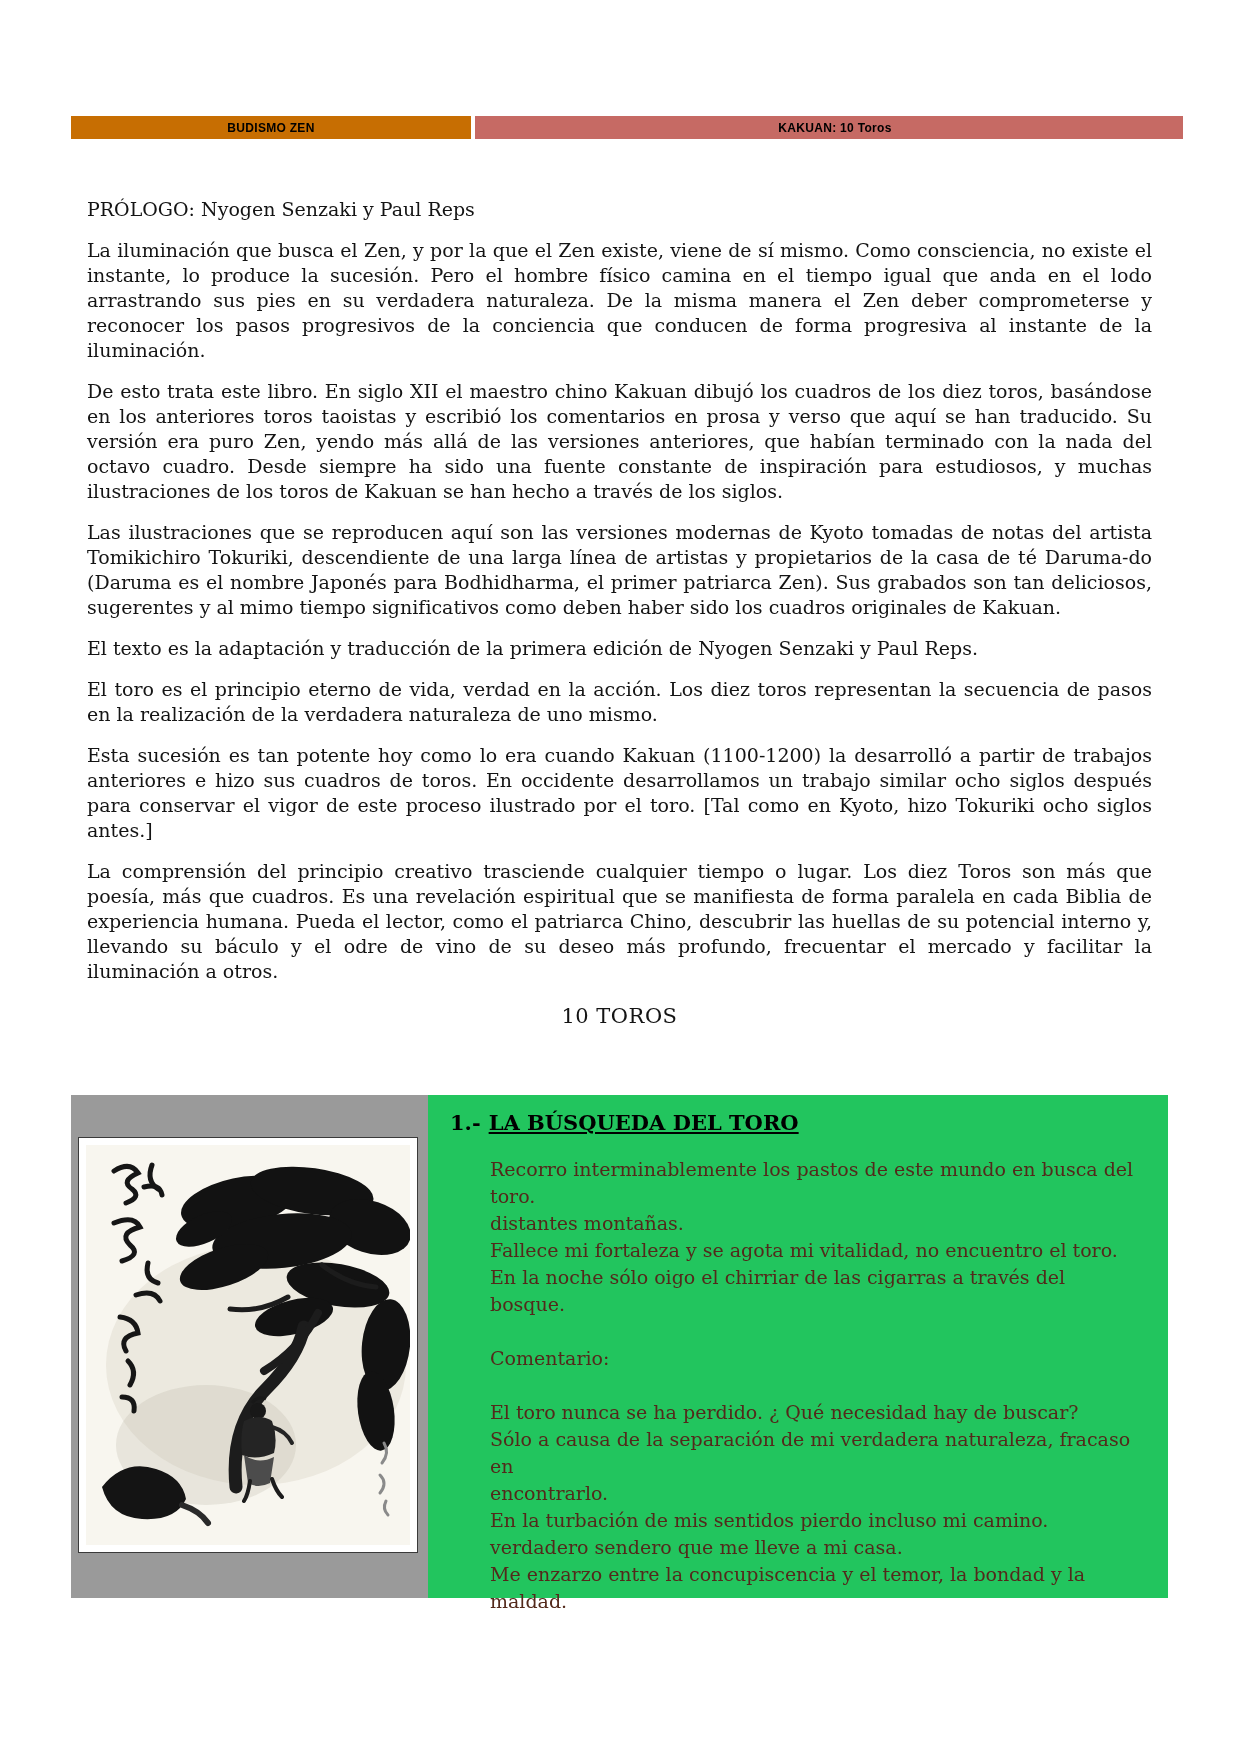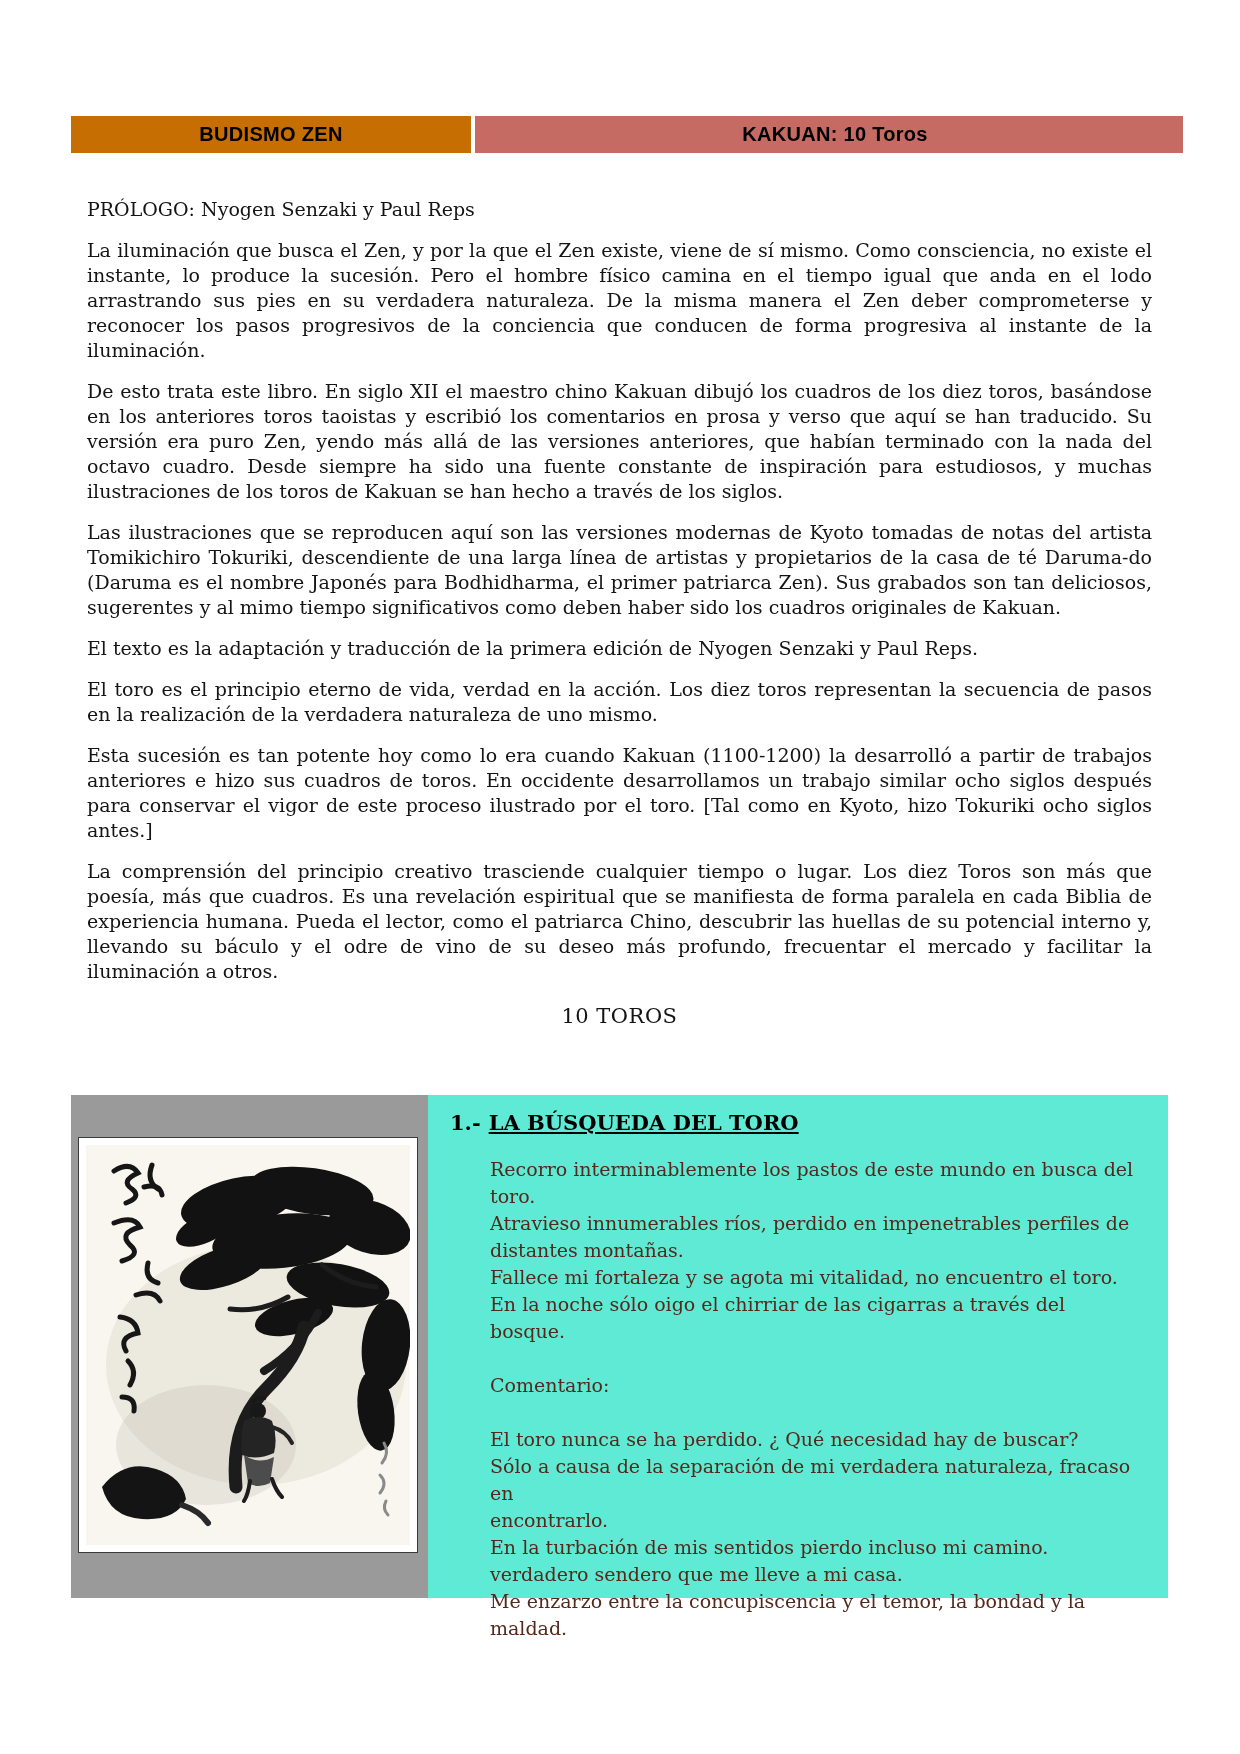--- a/index.html
+++ b/index.html
@@ -1,22 +1,22 @@
 <!DOCTYPE html>
 <html lang="es"><head>
 <meta charset="utf-8">
 <style>
   html,body{margin:0;padding:0;background:#ffffff;}
   body{width:1240px;height:1754px;position:relative;font-family:"DejaVu Serif",serif;color:#141414;}
   .page{position:absolute;inset:0;background:#ffffff;overflow:hidden;}
 
   
   .header-row{position:absolute;left:71px;top:116px;display:flex;gap:4px;}
-  .tab{height:37px;display:flex;align-items:center;justify-content:center;
-       font-family:"Liberation Sans",sans-serif;font-weight:bold;font-size:20px;
+  .tab{height:23px;display:flex;align-items:center;justify-content:center;
+       font-family:"Liberation Sans",sans-serif;font-weight:bold;font-size:12px;
        color:#000;letter-spacing:.3px;}
   .tab-left{width:400px;}
   .tab-right{width:696px;}
 
   
   .prologue{position:absolute;left:71px;top:181px;width:1097px;
             font-size:19px;line-height:25px;text-align:justify;}
   .prologue p{margin:16px;}
   .prologue b{font-weight:normal;}
 
@@ -121,27 +121,26 @@
 
           <g stroke="#8a8a8a" stroke-width="3" fill="none" stroke-linecap="round">
             <path d="M298 298 q6 10 -2 20"></path>
             <path d="M294 330 q8 8 0 18"></path>
             <path d="M300 356 q-4 8 2 14"></path>
           </g>
         </svg>
       </div>
     </div>
 
-    <div class="card-panel" style="background: #5eead4;">
+    <div class="card-panel" style="background: #22c55e;">
       <div class="card-title">
         <span class="num">1.-</span><span class="u">LA BÚSQUEDA DEL TORO</span>
       </div>
       <div class="card-lines" style="color: rgb(83, 41, 27); margin-left: 40px;">
           <div class="card-line">Recorro interminablemente los pastos de este mundo en busca del toro.</div>
-          <div class="card-line">Atravieso innumerables ríos, perdido en impenetrables perfiles de</div>
           <div class="card-line">distantes montañas.</div>
           <div class="card-line">Fallece mi fortaleza y se agota mi vitalidad, no encuentro el toro.</div>
           <div class="card-line">En la noche sólo oigo el chirriar de las cigarras a través del bosque.</div>
           <div class="card-line">&nbsp;</div>
           <div class="card-line">Comentario:</div>
           <div class="card-line">&nbsp;</div>
           <div class="card-line">El toro nunca se ha perdido. ¿ Qué necesidad hay de buscar?</div>
           <div class="card-line">Sólo a causa de la separación de mi verdadera naturaleza, fracaso en</div>
           <div class="card-line">encontrarlo.</div>
           <div class="card-line">En la turbación de mis sentidos pierdo incluso mi camino.</div>

